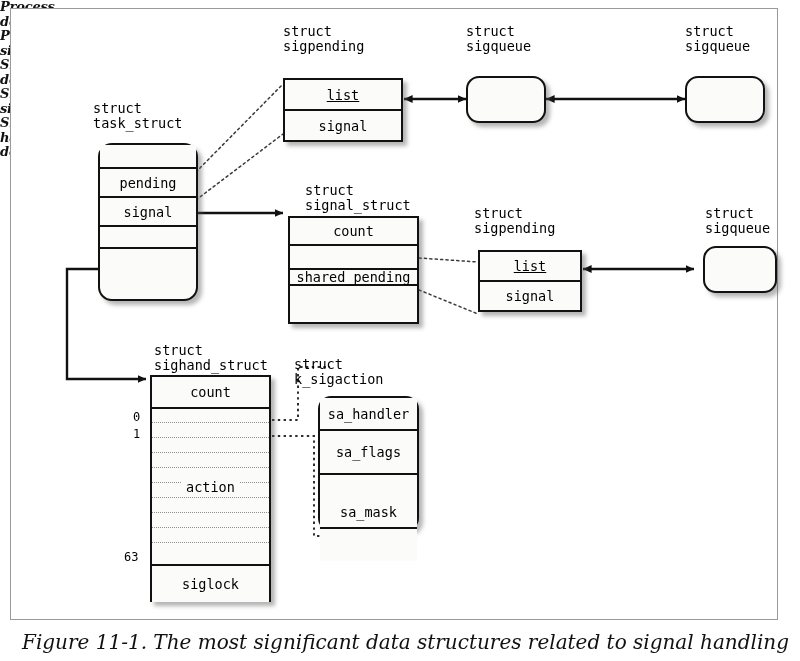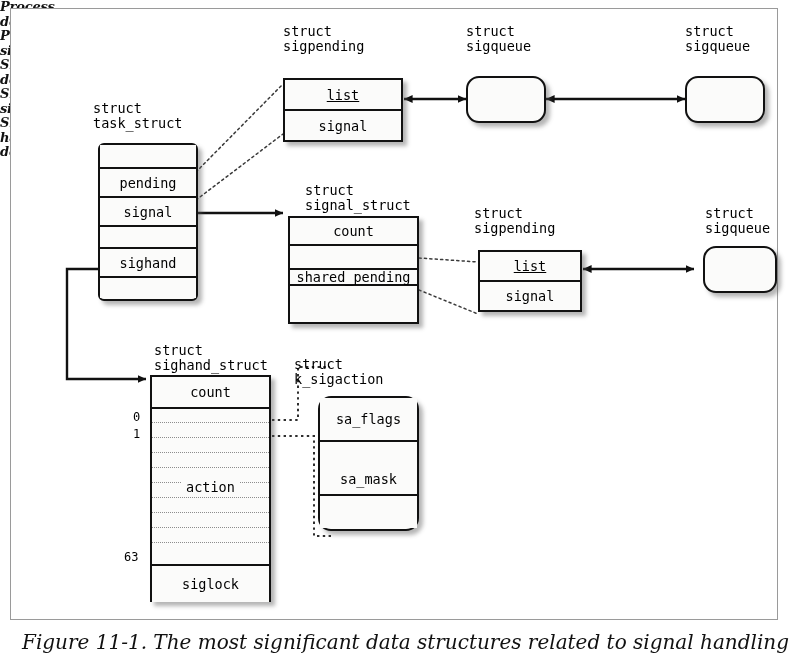--- a/index.html
+++ b/index.html
@@ -13,21 +13,21 @@
 
   .lbl{position:absolute;white-space:pre;font-family:"DejaVu Sans Mono",monospace;
        font-size:13.5px;line-height:15px;color:#000;letter-spacing:0px;}
   .ital{font-family:"DejaVu Serif",serif;font-style:italic;font-weight:bold;
         font-size:13px;line-height:14.5px;color:#111;letter-spacing:-0.2px;}
   .small-num{font-family:"DejaVu Sans Mono",monospace;font-size:12px;color:#000;}
 
   
   .box{position:absolute;box-sizing:border-box;background:#fbfbfa;
        border:2.5px solid #111;}
-  .box.round{border-radius:6px;}
+  .box.round{border-radius:14px;}
   .shadow{box-shadow:4px 4px 4px rgba(90,90,90,.45);}
 
   .row{position:relative;box-sizing:border-box;border-bottom:2px solid #111;
        display:flex;align-items:center;justify-content:center;
        font-family:"DejaVu Sans Mono",monospace;font-size:13.5px;color:#000;
        background:#fbfbfa;}
   .row:last-child{border-bottom:none;}
   .row.dotrow{border-bottom:1.5px dotted #8d8d8d;}
   .row.none{border-bottom:none;}
 
@@ -87,23 +87,20 @@
     </div>
   <div class="row" style="height:29px;">
       <span>pending</span>
     </div>
   <div class="row" style="height:29px;">
       <span>signal</span>
     </div>
   <div class="row" style="height:22px;">
       <span class="blank"></span>
     </div>
-  <div class="row" style="height:29px;">
-      <span>sighand</span>
-    </div>
   <div class="row none" style="height:20px;">
       <span class="blank"></span>
     </div>
 </div>
 
 <div class="ital" style="left:24px;top:150px;width:72px;white-space:pre;">Process
 descriptor</div>
 
 <div class="lbl" style="left:283px;top:24px;">struct
 sigpending</div>
@@ -204,20 +201,23 @@
 <div class="small-num" style="position:absolute;left:124px;top:550px;">63</div>
 
 <div class="ital" style="left:62px;top:453px;width:82px;white-space:pre;">Signal
 handler
 descriptor</div>
 
 <div class="lbl" style="left:294px;top:357px;">struct
 k_sigaction</div>
 
 <div class="box round shadow" style="left:318px;top:396px;width:101px;height:135px;border-radius:13px;">
+  <div class="row" style="height:33px;">
+      <span>sa_handler</span>
+    </div>
   <div class="row" style="height:44px;">
       <span>sa_flags</span>
     </div>
   <div class="row" style="height:33px;margin-top:21px;">
       <span>sa_mask</span>
     </div>
   <div class="row none" style="height:32px;">
       <span class="blank"></span>
     </div>
 </div>

